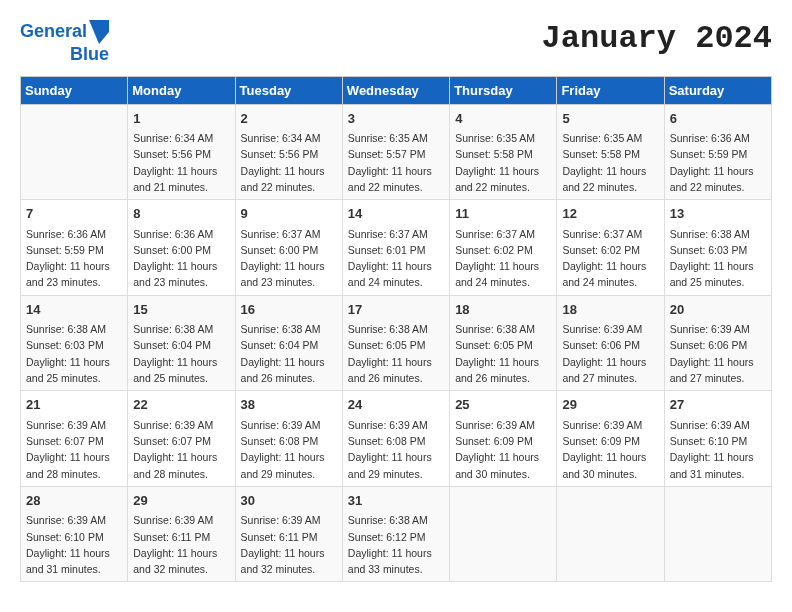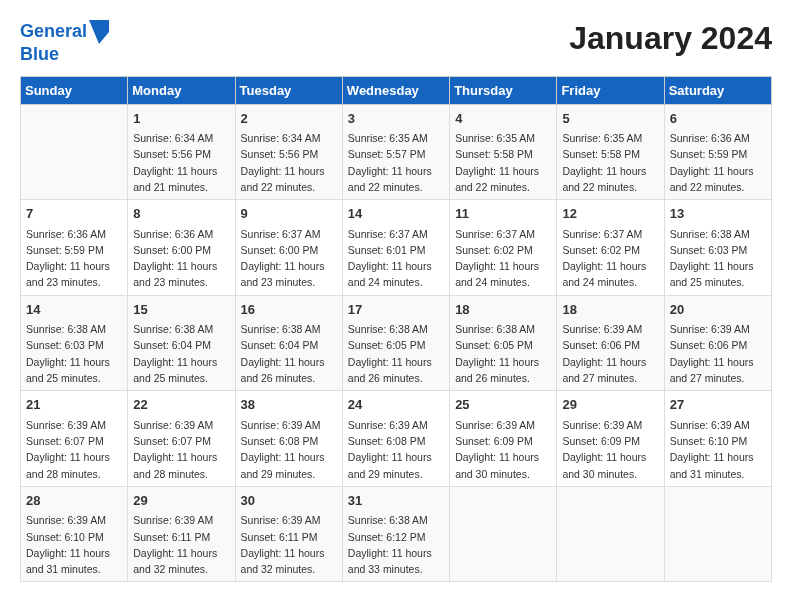--- a/index.html
+++ b/index.html
@@ -31,20 +31,21 @@
       color: #1565c0;
     }
     .logo-icon {
       width: 20px;
       height: 24px;
       margin-left: 2px;
       margin-right: 0;
     }
     .title-section {
       text-align: center;
+      font-family: Liberation Mono, monospace;
     }
     .title-section h1 {
       font-size: 32px;
       font-weight: bold;
       color: #222;
     }
     .title-section h2 {
       font-size: 16px;
       font-weight: normal;
       color: #444;
@@ -94,21 +95,21 @@
 
 <div class="header">
   <div class="logo">
     <div>
       <div style="display:flex;align-items:center;">
         <span class="logo-text"><span>General</span></span>
         <svg class="logo-icon" viewBox="0 0 20 24" xmlns="http://www.w3.org/2000/svg">
           <polygon points="0,0 20,0 20,12 10,24" fill="#1565c0"></polygon>
         </svg>
       </div>
-      <div class="logo-text" style="color:#1565c0;">Blue</div>
+      <div class="logo-text" style="color:#1565c0;text-align:right;">Blue</div>
     </div>
   </div>
   <div class="title-section">
     <h1>January 2024</h1>
   </div>
 </div>
 
 <table>
   <thead>
     <tr>

